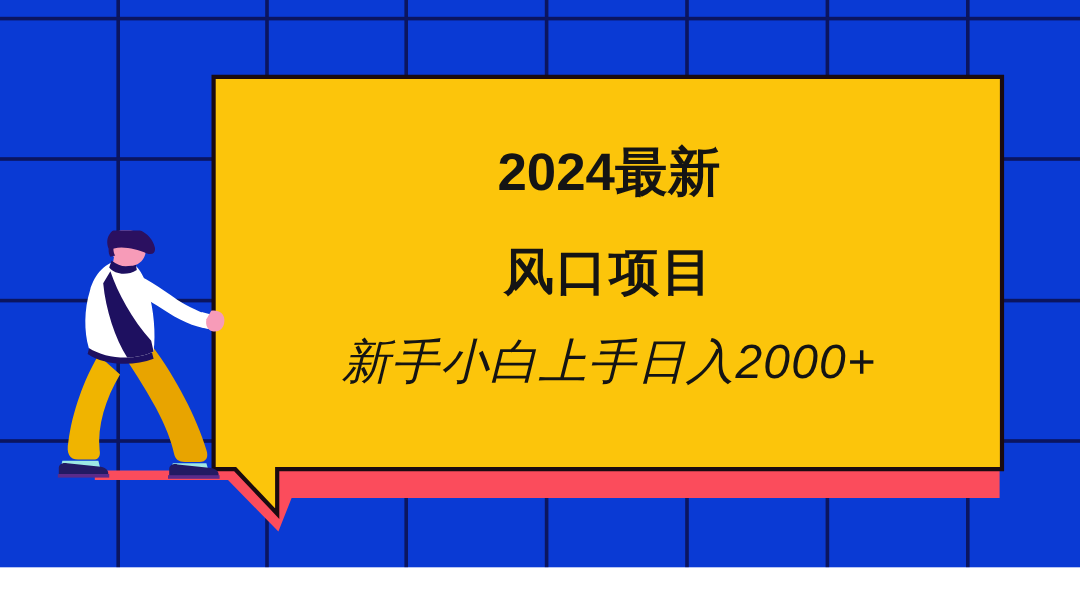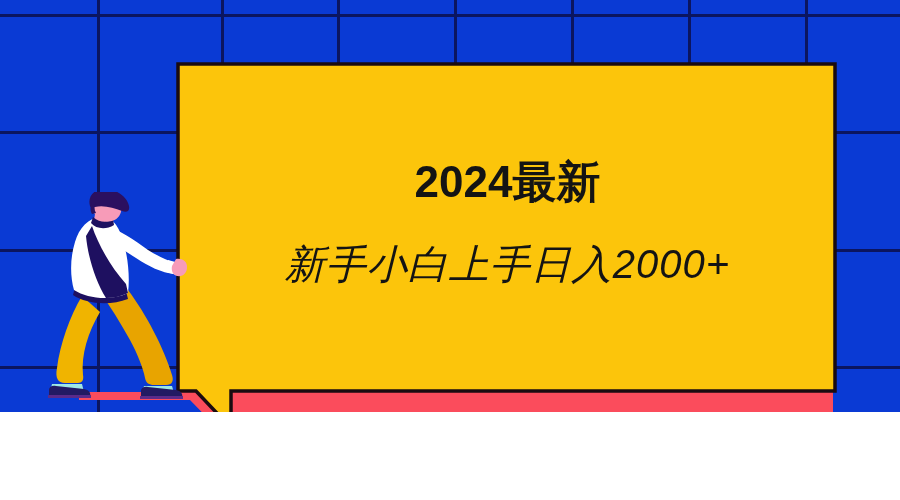--- a/index.html
+++ b/index.html
@@ -7,21 +7,21 @@
     padding: 0;
     background: #ffffff;
   }
   body {
     font-family: "Liberation Sans", "DejaVu Sans", sans-serif;
   }
 
   #poster {
     position: relative;
     width: 900px;
-    height: 412px;
+    height: 473px;
     overflow: hidden;
     background: #0A3AD4;
   }
 
   
   .grid-layer {
     position: absolute;
     inset: 0;
     pointer-events: none;
   }
@@ -145,20 +145,21 @@
                L 231 391
                L 231 428
                L 196 391
                L 178 391
                Z" fill="#FCC50B" stroke="#1A0B10" stroke-width="3.5" stroke-linejoin="miter"></path>
     </svg>
   </div>
 
   <div class="bubble-text">
     <div class="line-1">2024最新</div>
+    <div class="line-2">风口项目</div>
     <div class="line-3">新手小白上手日入2000+</div>
   </div>
 
   <svg class="person" viewBox="0 0 140 215">
 
     <path d="M 34 104
              C 22 124, 12 152, 9 176
              C 7 186, 10 191, 17 191
              L 30 191
              C 34 191, 36 188, 35 183

